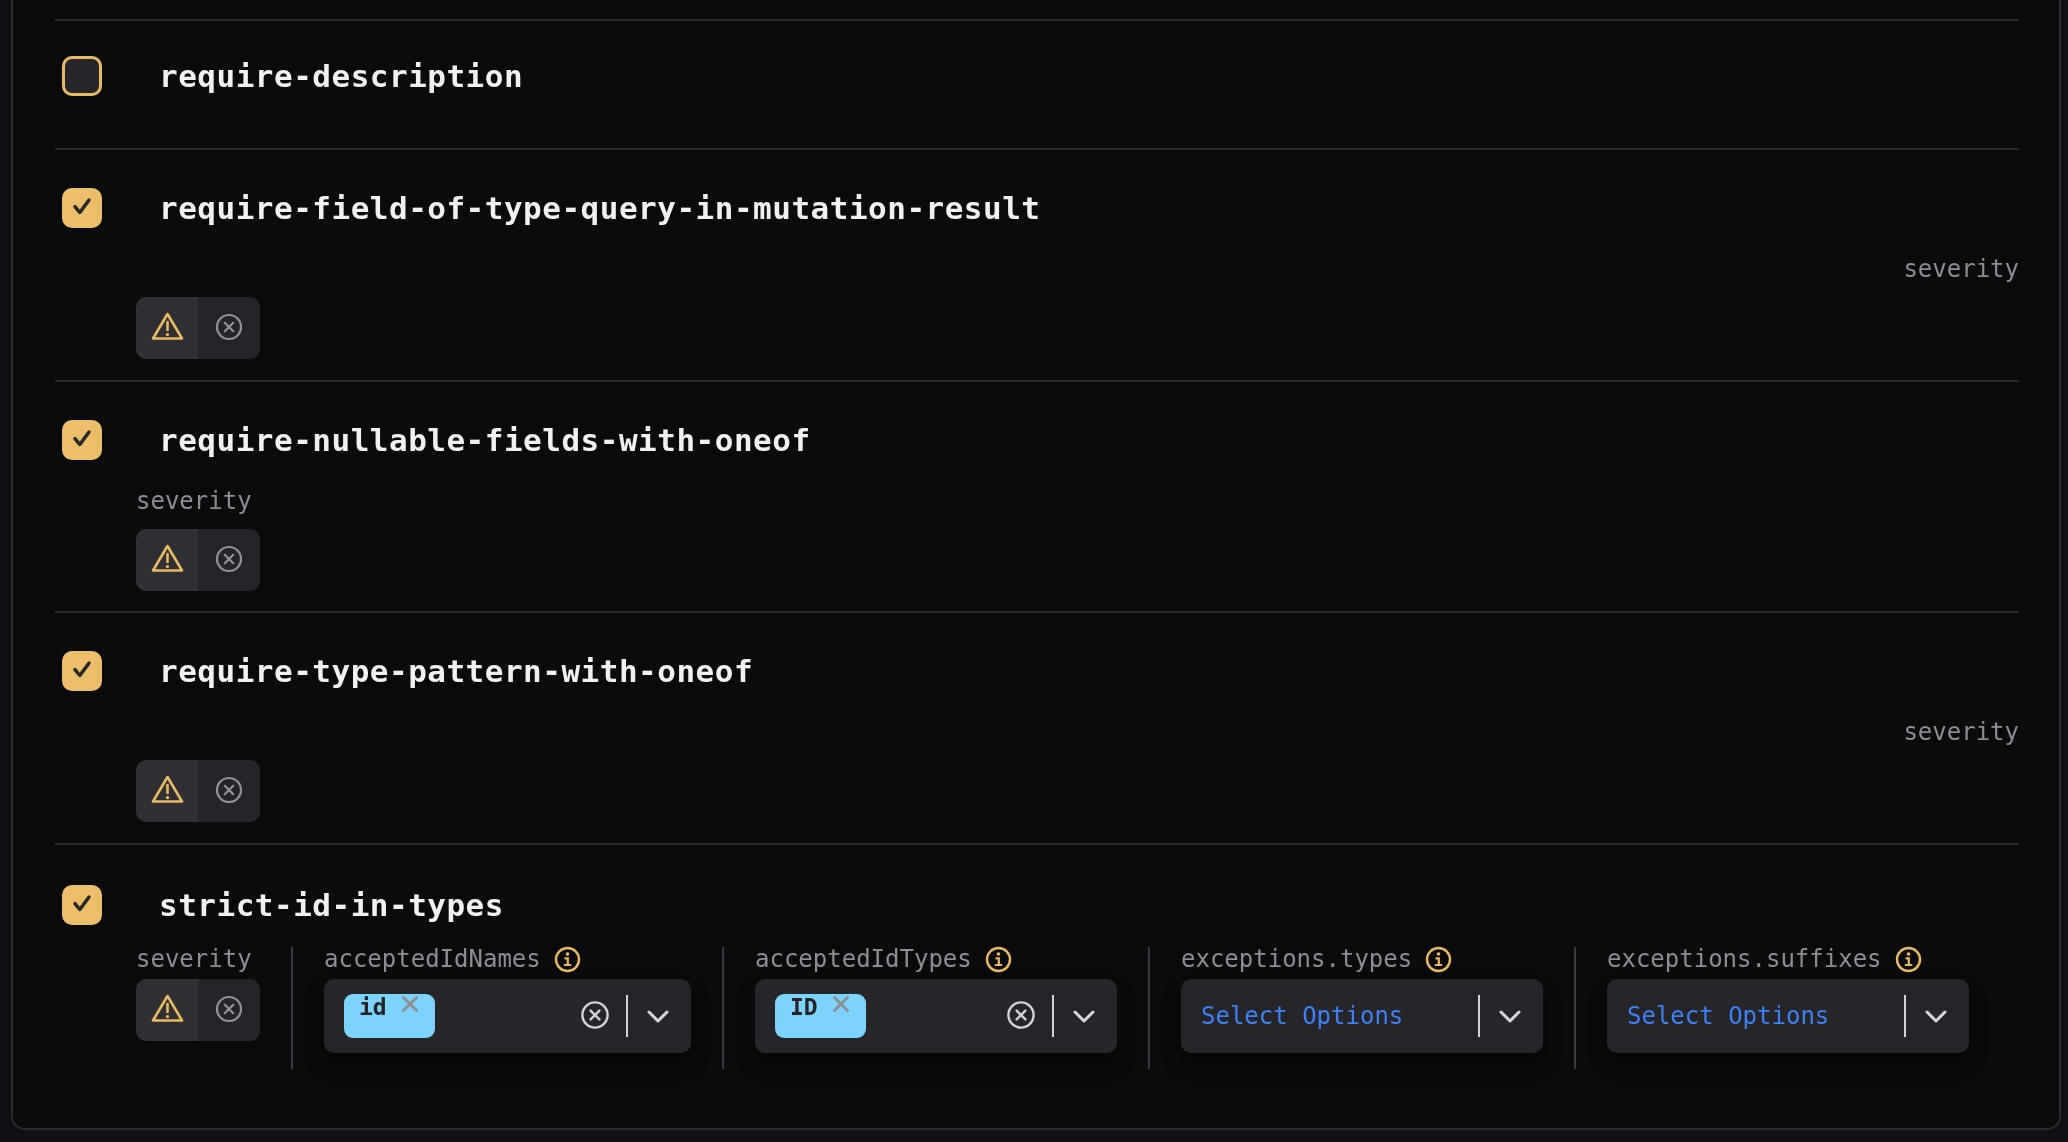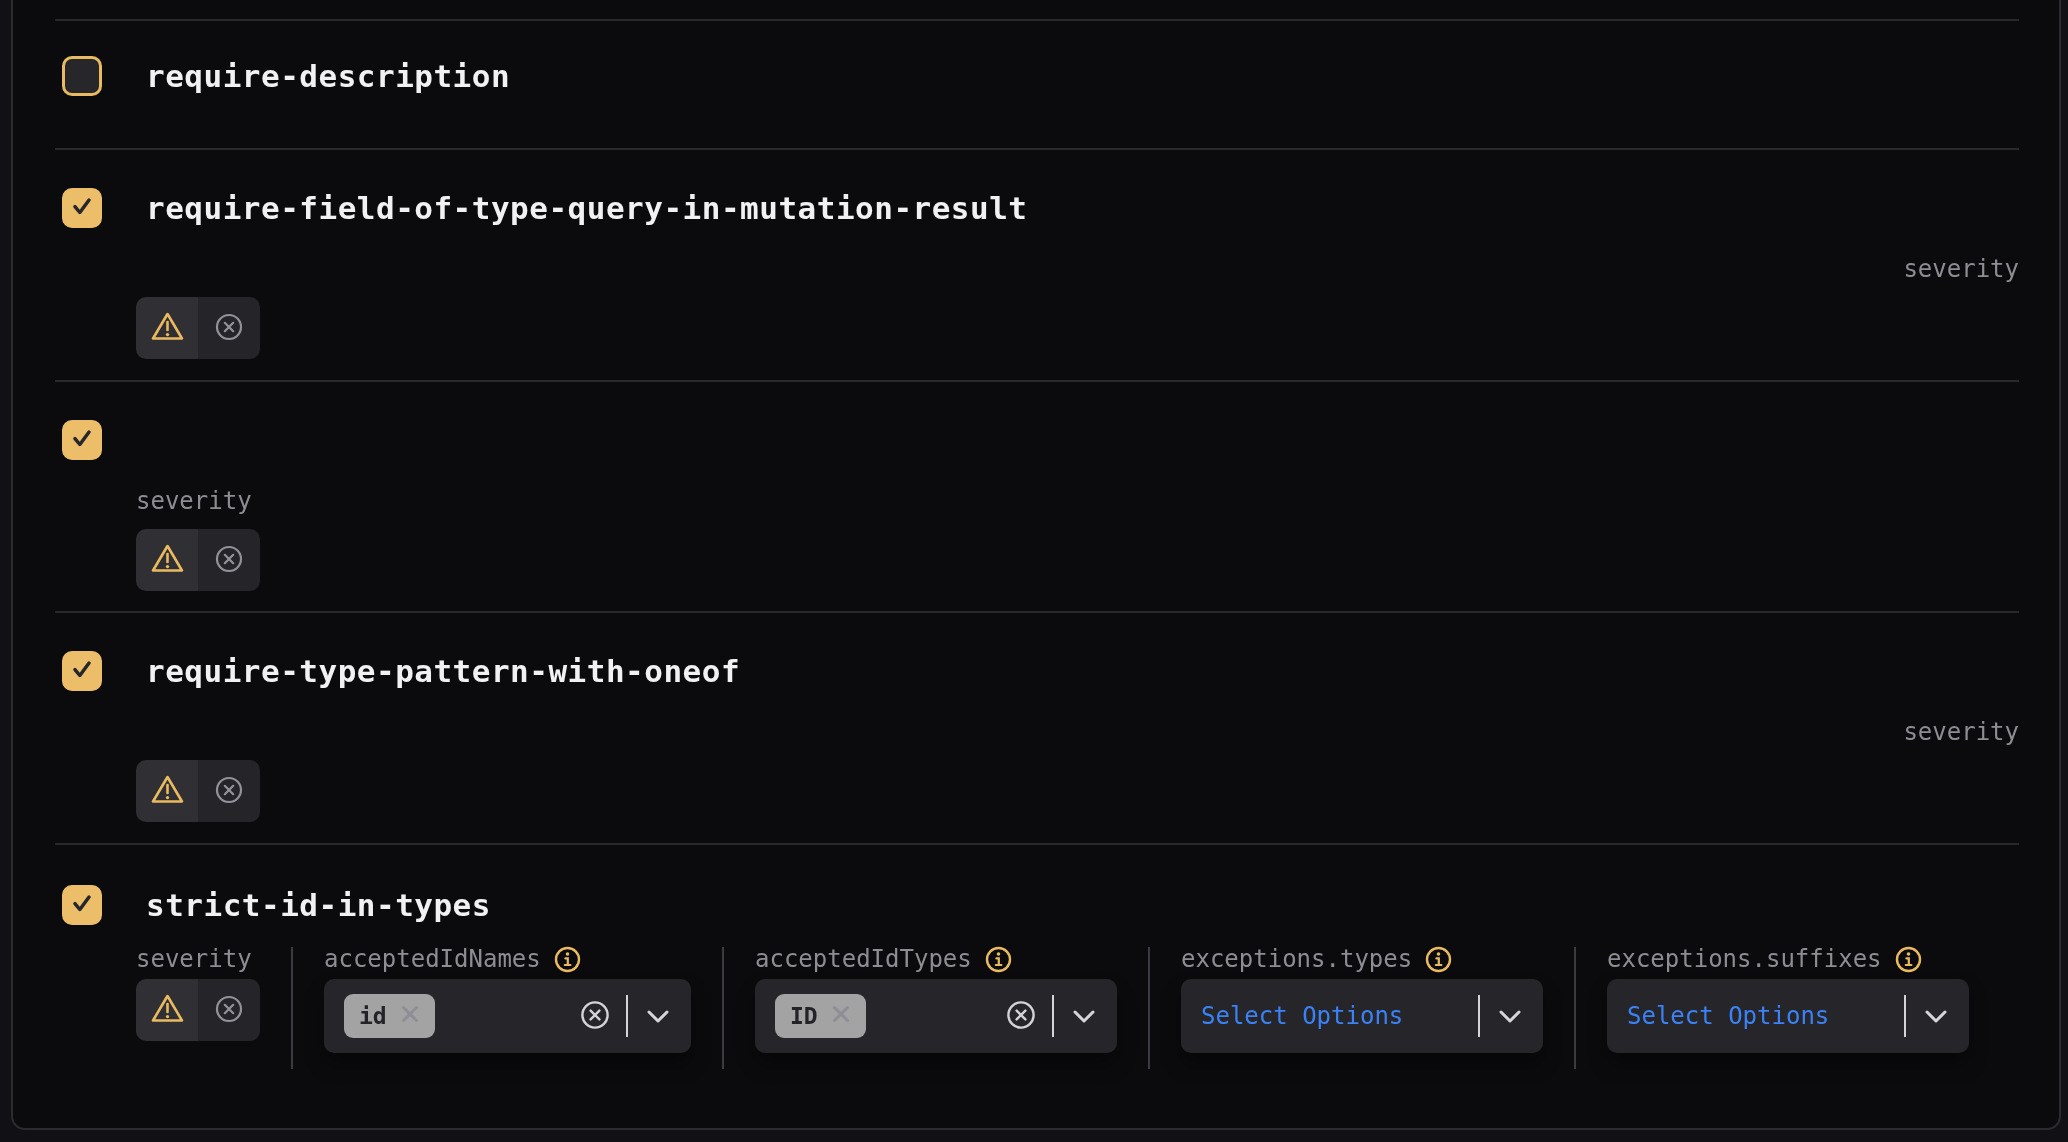--- a/index.html
+++ b/index.html
@@ -21,21 +21,21 @@
     overflow:hidden;
   }
   .spacer-top { height:41px; }
 
   .rule { border-top:2px solid #28282d; }
   .rule-first { height:129px; padding-top:33px; }
   .rule-std   { height:232px; padding-top:36px;text-align:right; }
   .rule-std2  { height:231px; padding-top:36px; }
   .rule-last  { height:285px; padding-top:38px; }
 
-  .rule-head { display:flex; align-items:center; gap:44px; padding-left:7px; height:44px; }
+  .rule-head { display:flex; align-items:center; gap:57px; padding-left:7px; height:44px; }
   .checkbox {
     width:40px; height:40px; flex:0 0 40px;
     border-radius:10px;
     border:3px solid #e8bb62;
     background:#26262b;
     display:flex; align-items:center; justify-content:center;
     cursor:pointer;
   }
   .checkbox.checked { background:#ecbe6a; border-color:#ecbe6a; }
   .rule-name {
@@ -71,22 +71,22 @@
     height:74px; border-radius:10px; background:#26262a;
     display:flex; align-items:center;
     padding:0 22px 0 20px;
     box-shadow:0 12px 18px rgba(0,0,0,0.35);
     cursor:pointer;
   }
   .select.w1 { width:367px; }
   .select.w2 { width:362px; }
   .grow { flex:1 1 auto; }
   .tag {
-    height:44px; background:#a3a3a3; border-radius:9px;
-    display:flex; align-items:center; gap:13px; padding:0 15px;
+    height:44px; background:#7dd3fc; border-radius:9px;
+    display:flex; align-items:flex-start; gap:13px; padding:0 15px;
   }
   .tag-text { font-size:23px; font-weight:bold; color:#242428; }
   .placeholder { font-size:24px; color:#3b82f6; flex:1 1 auto; white-space:nowrap; }
   .clear-btn { display:flex; margin-right:16px; cursor:pointer; background:none; border:none; padding:0; }
   .sep { width:2px; height:42px; background:#d4d4d7; margin-right:19px; flex:0 0 2px; }
   .chev { display:flex; }
   .info { display:flex; }
 </style>
 </head>
 <body>
@@ -139,20 +139,21 @@
 
   <section class="rule rule-std2">
     <div class="rule-head">
       <span class="checkbox checked">
         <span>
           <svg width="26" height="26" viewBox="0 0 24 24">
               <path d="M5.5 12.5 L10 18 L18.5 6.5" fill="none" stroke="#26262b" stroke-width="3.2" stroke-linecap="round" stroke-linejoin="round"></path>
             </svg>
         </span>
       </span>
+      <span class="rule-name">require-nullable-fields-with-oneof</span>
     </div>
     <div class="rule-body">
       <div class="field-label">severity</div>
       <div class="severity-group">
         <button class="seg sel">
           <span>
             <svg width="35" height="31" viewBox="0 0 35 31">
                 <path d="M17.5 3 L32 27.5 H3 Z" fill="none" stroke="#e9ba5f" stroke-width="2.6" stroke-linejoin="round"></path>
                 <line x1="17.5" y1="11" x2="17.5" y2="19" stroke="#e9ba5f" stroke-width="2.6" stroke-linecap="round"></line>
                 <circle cx="17.5" cy="23.6" r="1.7" fill="#e9ba5f"></circle>

